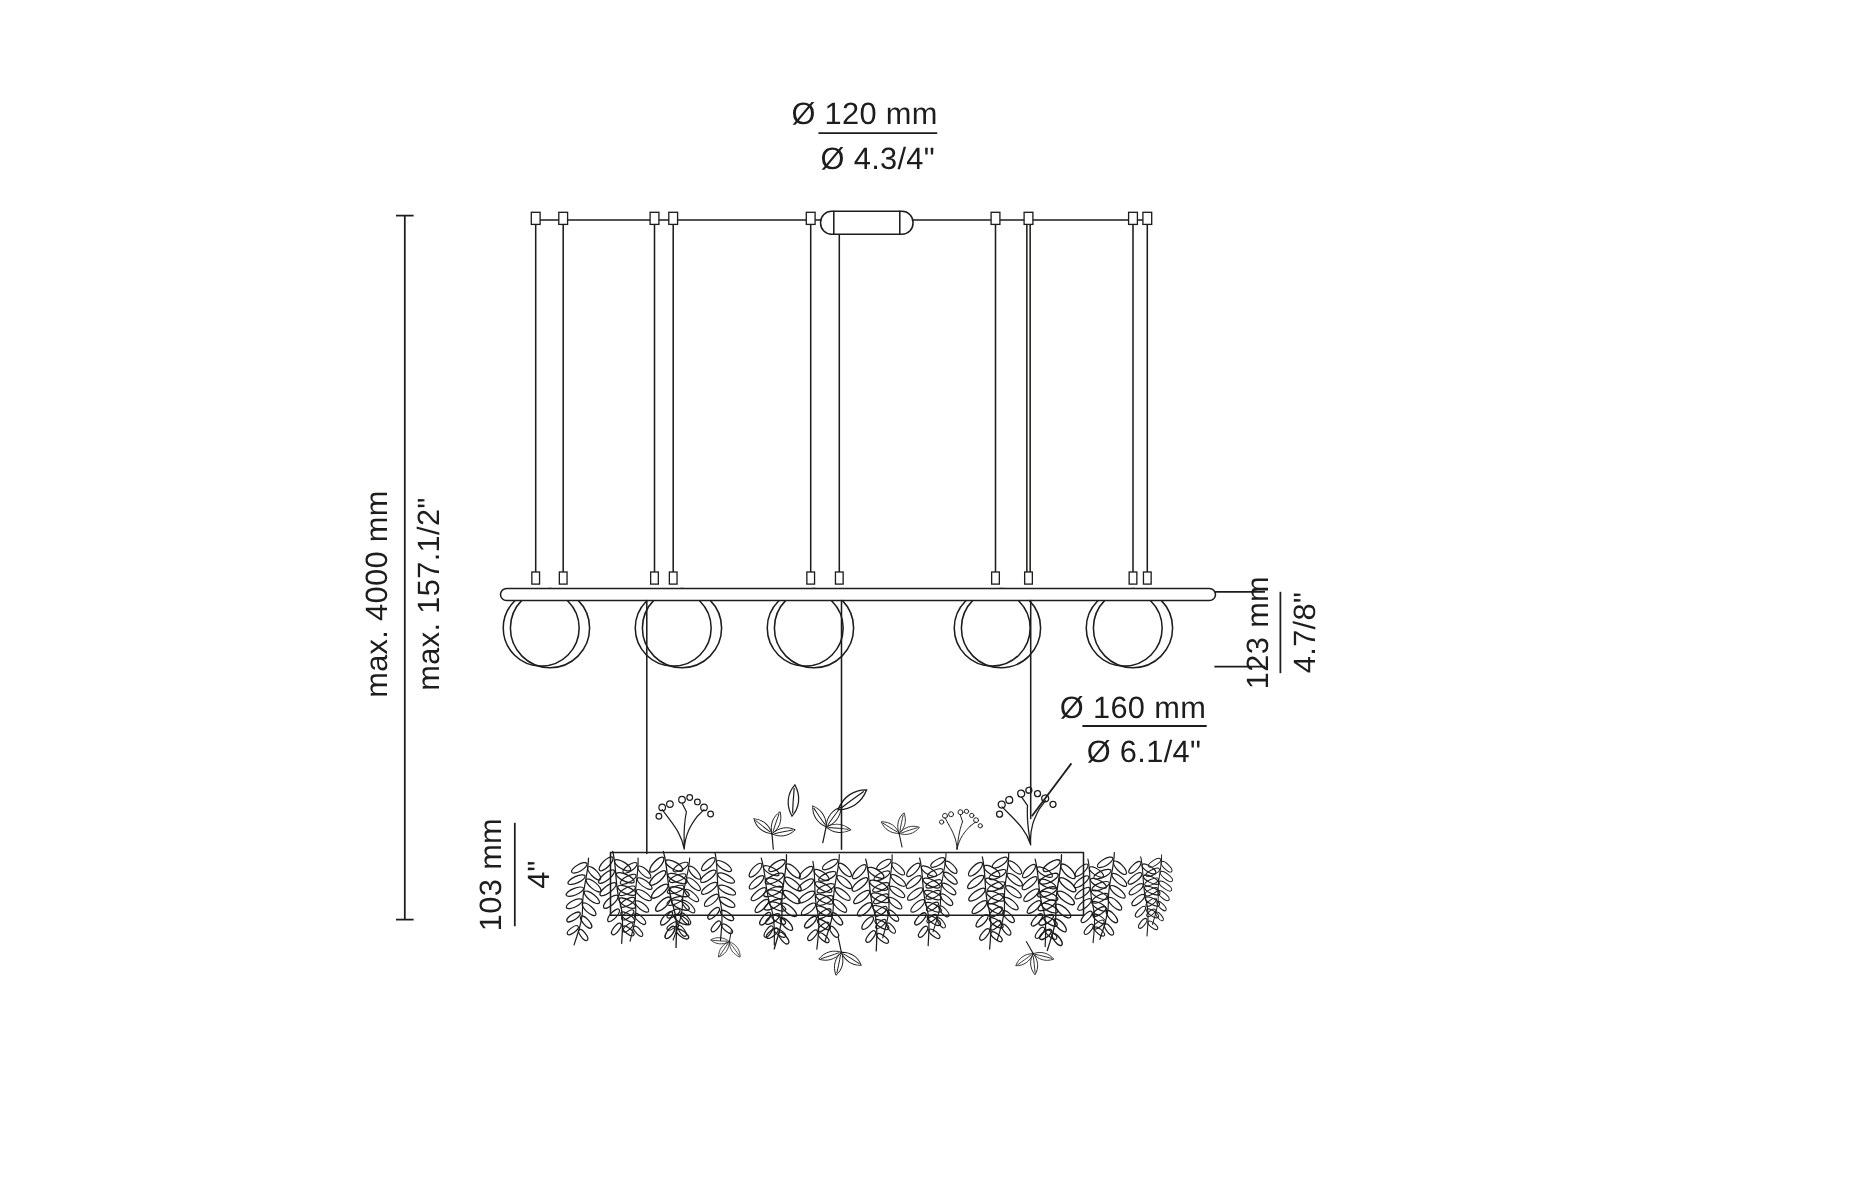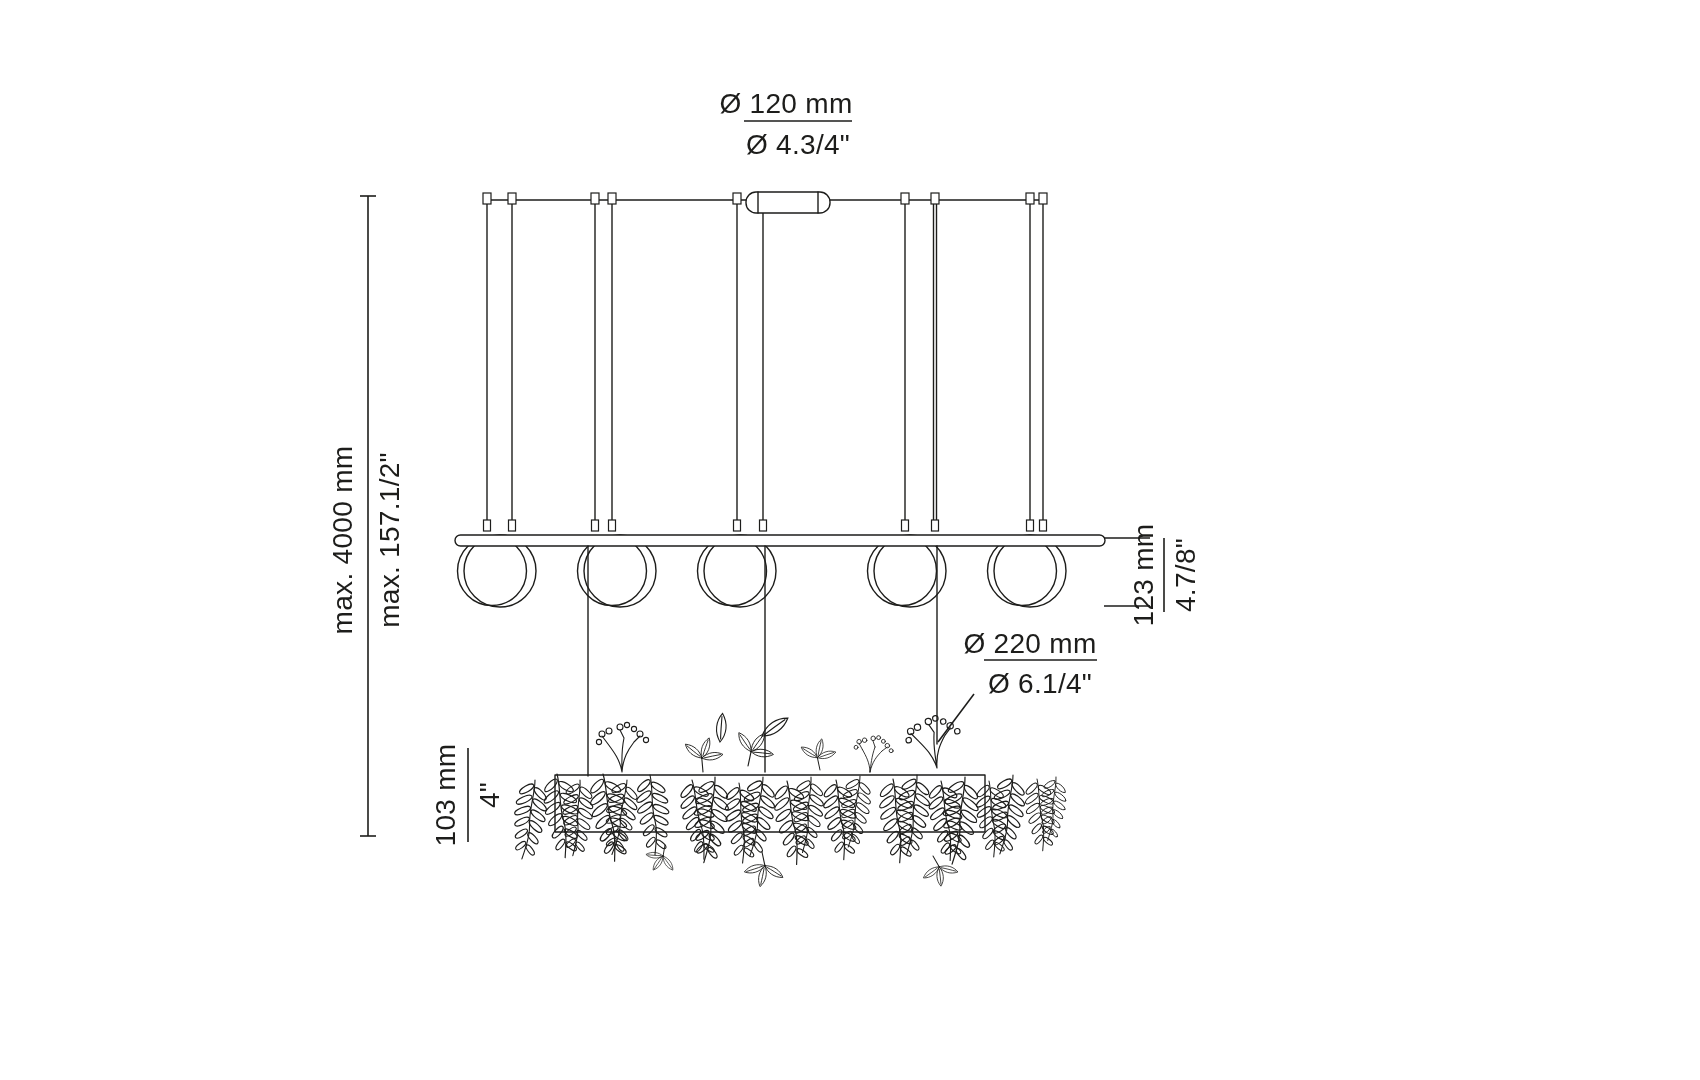--- a/index.html
+++ b/index.html
@@ -200,19 +200,19 @@
 
   <div class="lbl" style="left:699px; top:86px; width:174px;">Ø 120 mm</div>
   <div class="lbl" style="left:711px; top:127px; width:174px;">Ø 4.3/4"</div>
 
   <div class="lbl rot" style="left:223px; top:522px; width:240px;">max. 4000 mm</div>
   <div class="lbl rot" style="left:270px; top:522px; width:240px;">max. 157.1/2"</div>
 
   <div class="lbl rot" style="left:1074px; top:557px; width:140px;">123 mm</div>
   <div class="lbl rot" style="left:1116px; top:557px; width:140px;">4.7/8"</div>
 
-  <div class="lbl" style="left:940px; top:626px; width:180px;">Ø 220 mm</div>
+  <div class="lbl" style="left:940px; top:626px; width:180px;">Ø 160 mm</div>
   <div class="lbl" style="left:950px; top:666px; width:180px;">Ø 6.1/4"</div>
 
   <div class="lbl rot" style="left:371px; top:777px; width:150px;">103 mm</div>
   <div class="lbl rot" style="left:415px; top:777px; width:150px;">4"</div>
 
 </div>
 
 </body></html>

